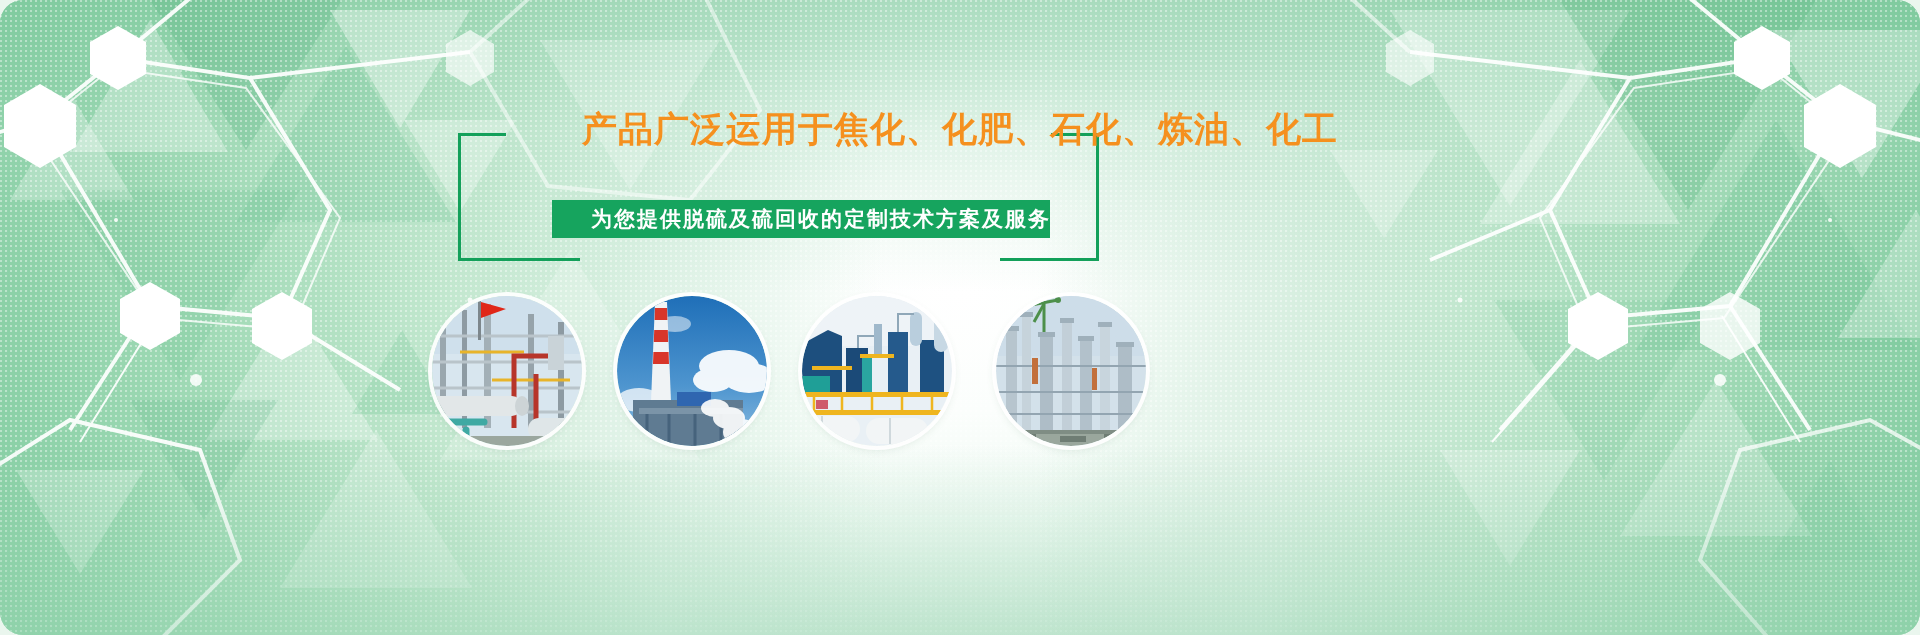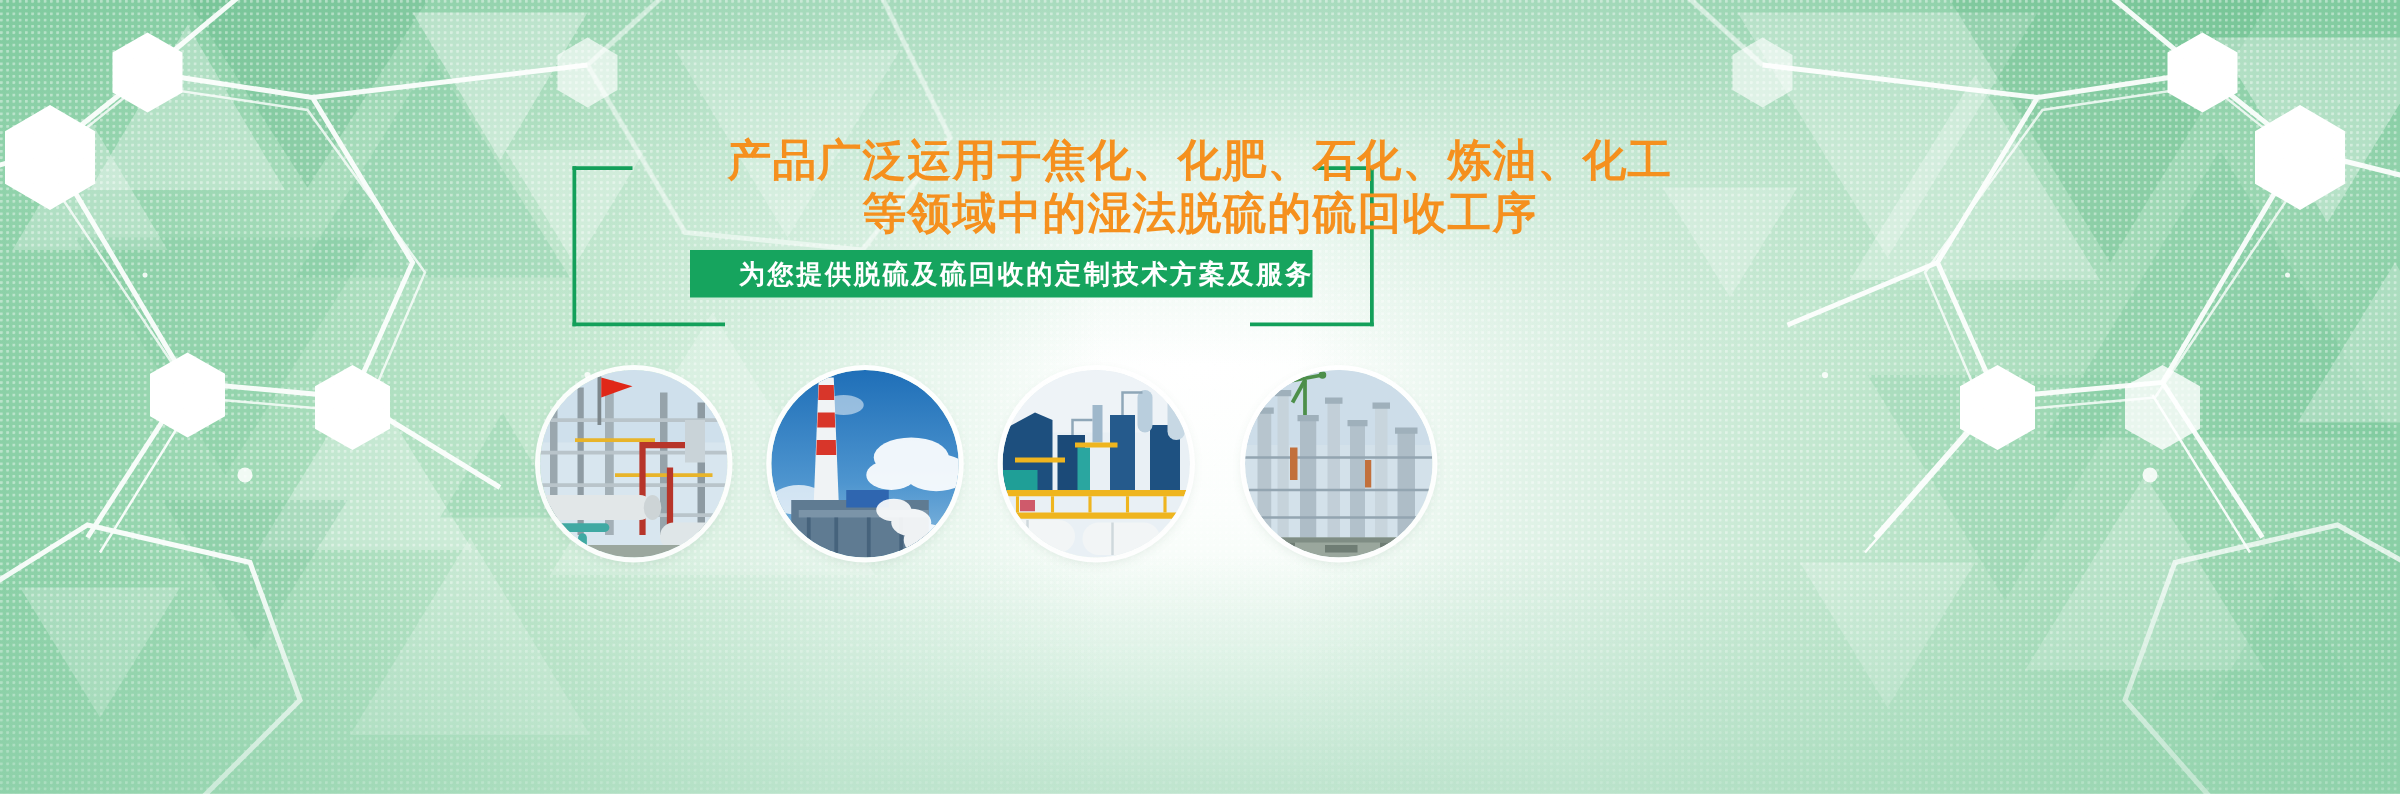--- a/index.html
+++ b/index.html
@@ -1,21 +1,21 @@
 <!DOCTYPE html>
 <html><head>
 <meta charset="utf-8">
 <style>
   html,body{margin:0;padding:0;}
   body{
     width:1920px;height:635px;overflow:hidden;
     font-family:"Liberation Sans","DejaVu Sans",sans-serif;
     background:#eaf6ee;
   }
-  #banner{position:relative;width:1920px;height:635px;overflow:hidden;}
+  #banner{position:relative;width:1920px;height:635px;overflow:hidden;border-radius:23px;}
 
   
   .bg-base{
     position:absolute;inset:0;
     background:
       radial-gradient(ellipse 62% 86% at 50% 46%, #ffffff 0%, #fbfefc 22%, #eef9f2 46%, #ddf0e4 66%, #c9e8d4 82%, #b6e0c6 100%);
   }
   .bg-edge-l{
     position:absolute;left:0;top:0;width:46%;height:100%;
     background:linear-gradient(90deg,#87cfa4 0%,#9ed9b4 24%,#bfe6cc 50%,#dcf1e4 75%,rgba(255,255,255,0) 100%);
@@ -201,21 +201,20 @@
 
       <div class="bk-line" style="left:1051px;top:133px;width:48px;height:3px;"></div>
 
       <div class="bk-line" style="left:1096px;top:133px;width:3px;height:128px;"></div>
 
       <div class="bk-line" style="left:1000px;top:258px;width:99px;height:3px;"></div>
     </div>
 
     <div class="headline">
       <span>产品广泛运用于焦化、化肥、石化、炼油、化工</span>
-      <span class="l2">等领域中的湿法脱硫的硫回收工序</span>
     </div>
 
     <div class="subbar" style="left:552px;top:200px;width:458px;height:38px;top:200px;padding-left:40px;">
       <span>为您提供脱硫及硫回收的定制技术方案及服务</span>
     </div>
 
     <div class="circles">
 
       <div class="circle" style="left:432px;top:0;">
         <svg viewBox="0 0 150 150">

